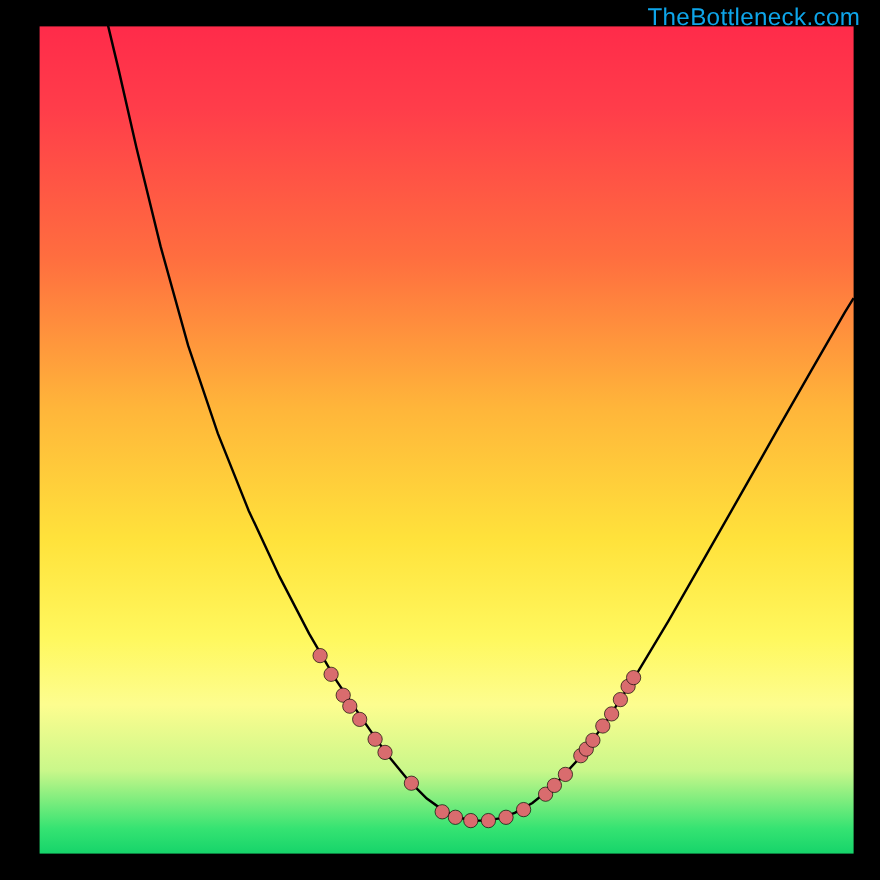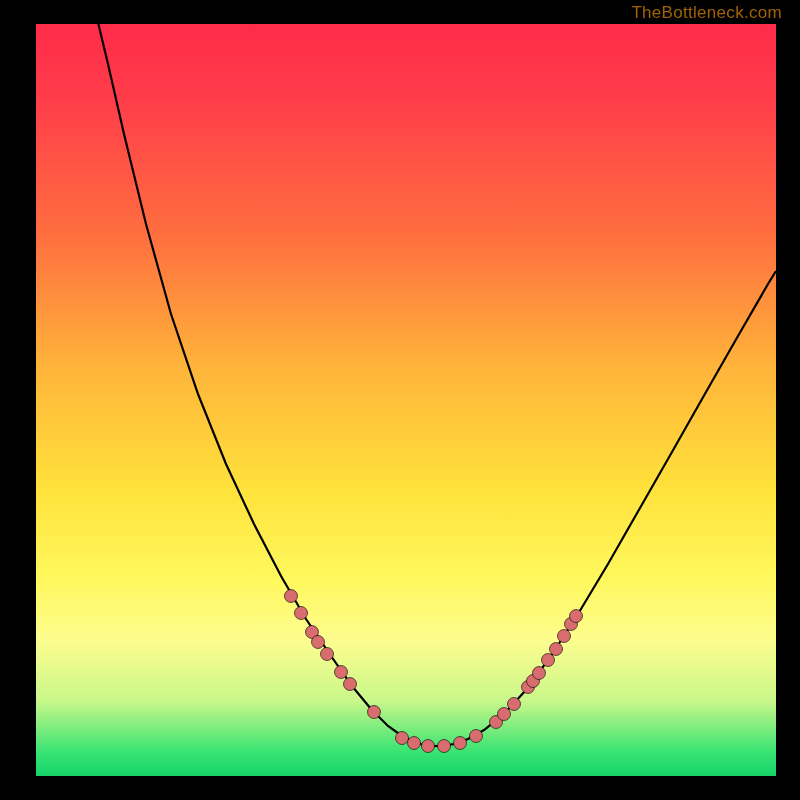--- a/index.html
+++ b/index.html
@@ -26,23 +26,23 @@
       #fff85e 74%,
       #fdfd8f 82%,
       #c9f78a 90%,
       #35e372 97%,
       #16d46a 100%);
   }
   .watermark {
     position: absolute;
     top: 3px;
     right: 18px;
-    font-size: 17px;
+    font-size: 22px;
     font-weight: 500;
-    color: #a16207;
+    color: #0ea5e9;
     letter-spacing: 0.3px;
     z-index: 50;
   }
   svg.overlay {
     position: absolute;
     left: 36px;
     top: 24px;
     width: 740px;
     height: 752px;
     z-index: 10;

